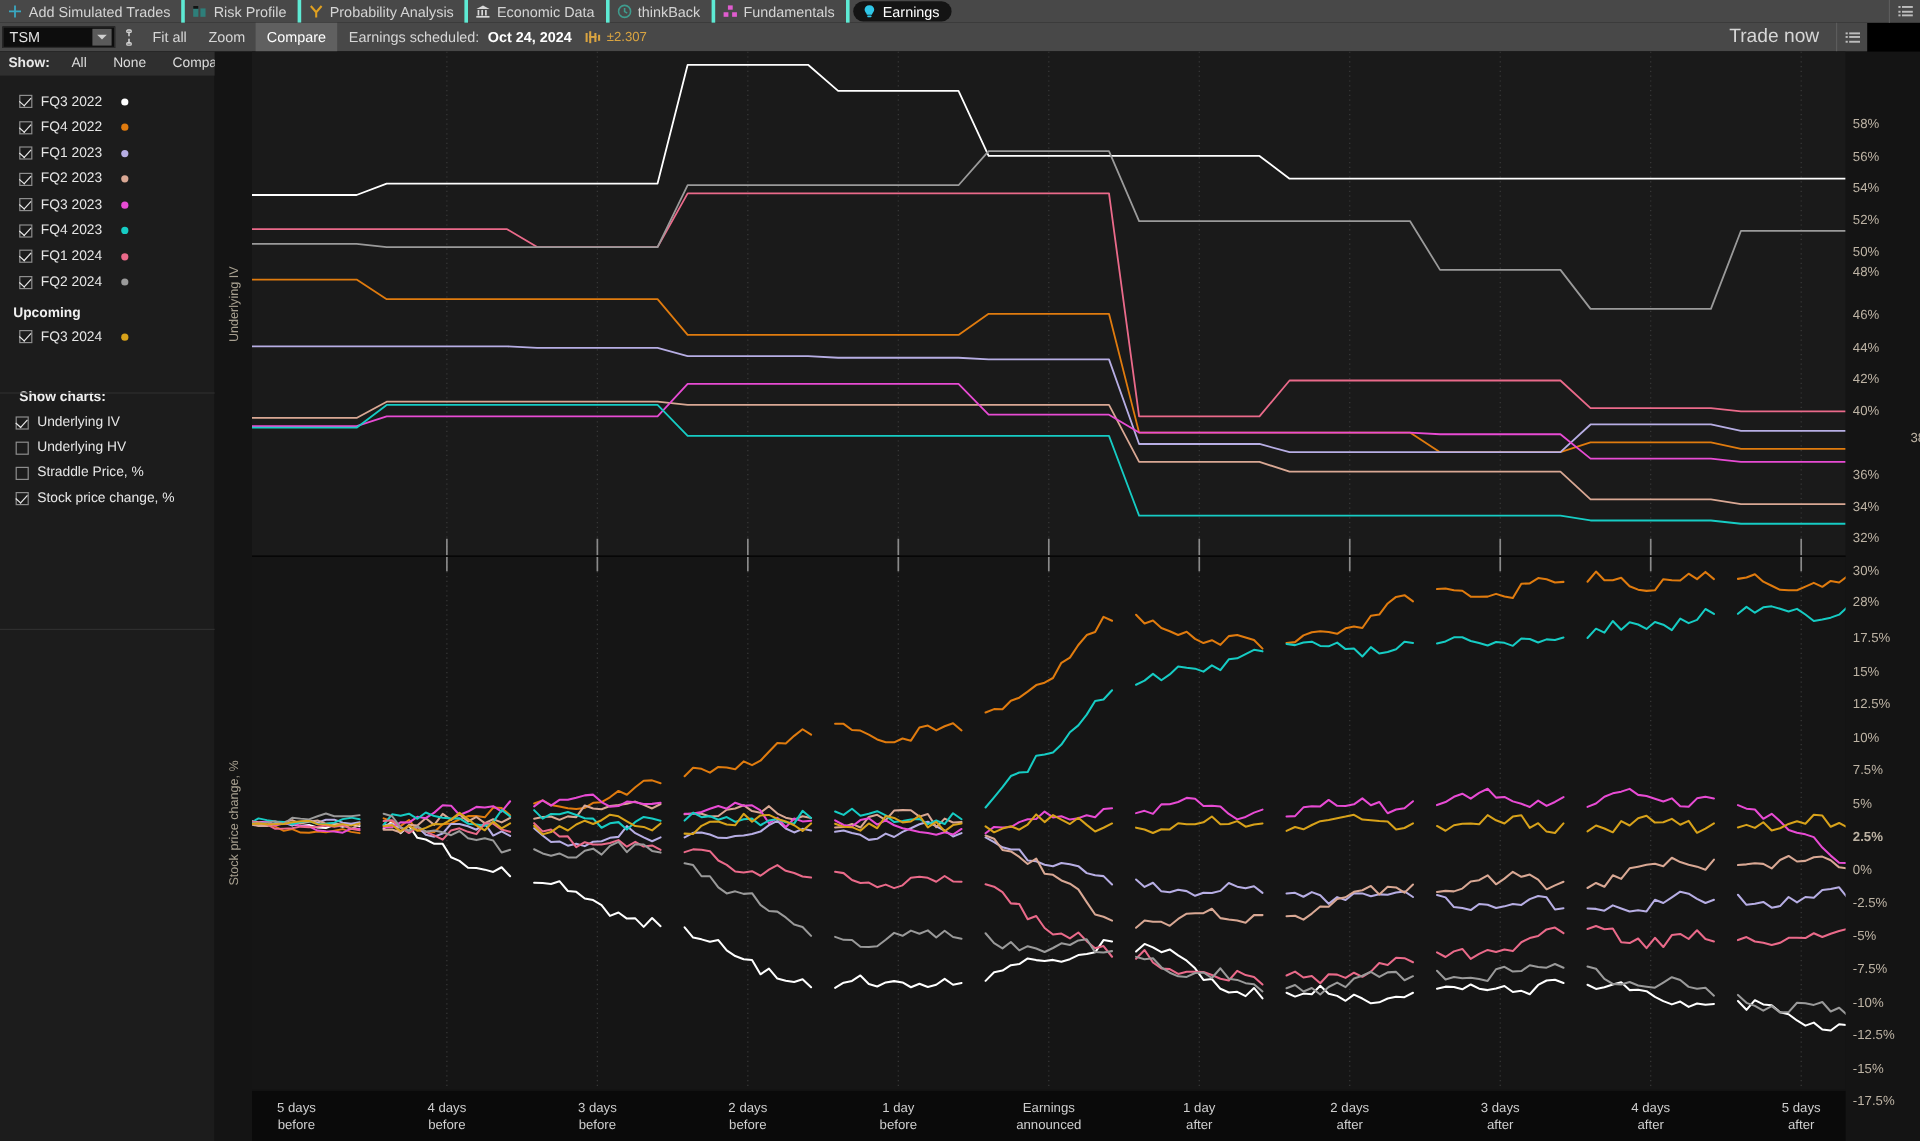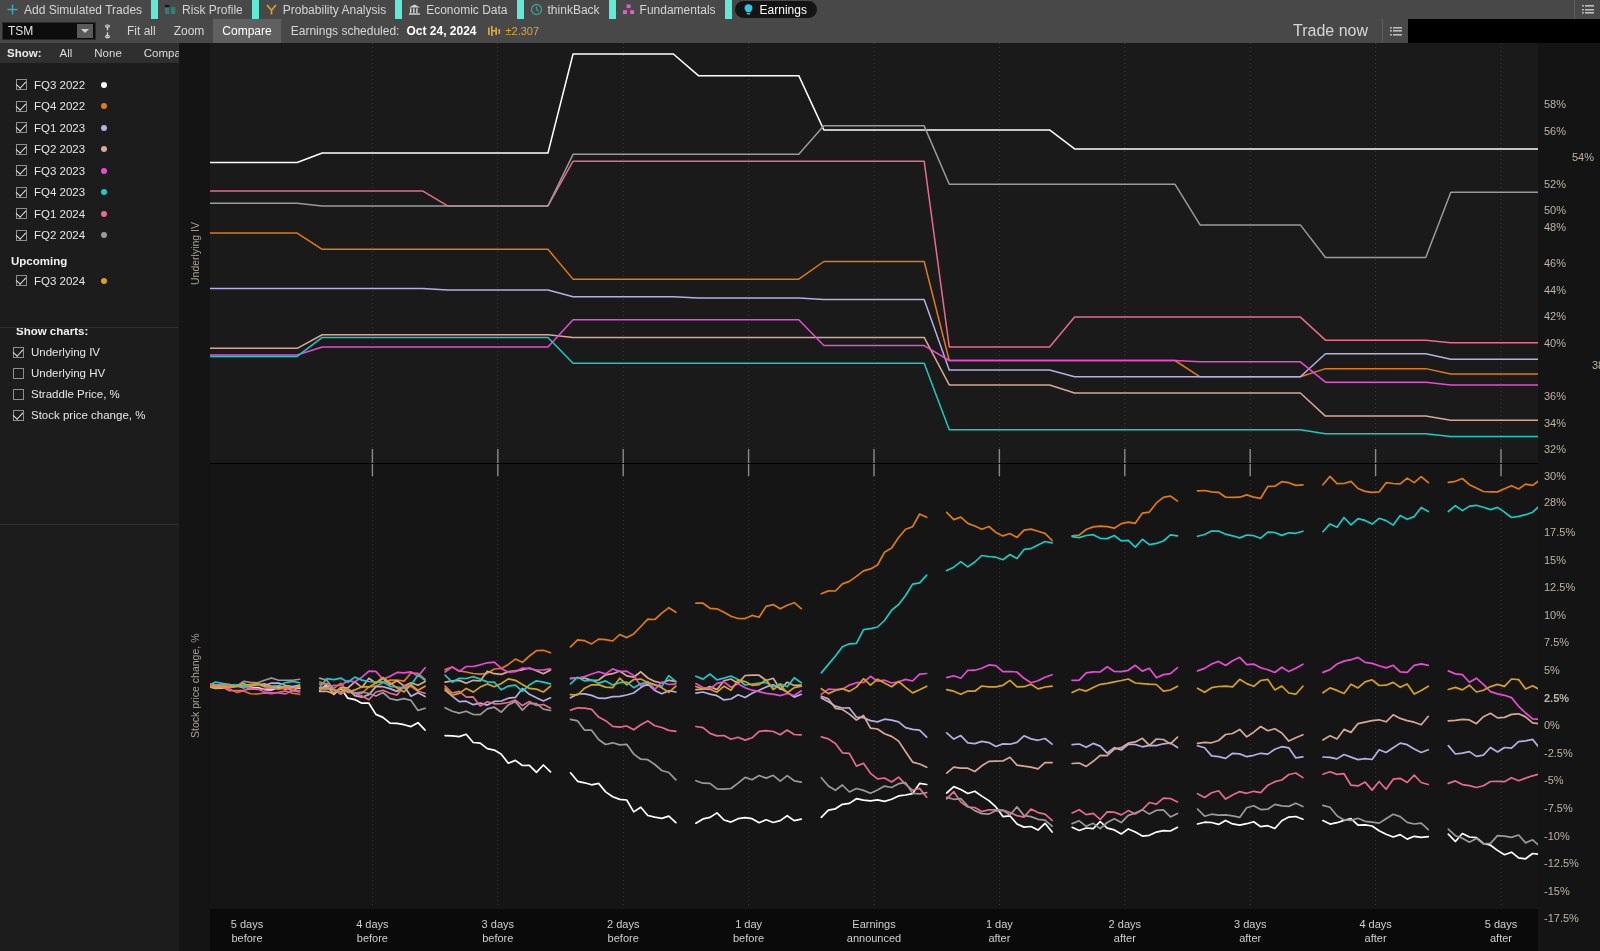--- a/index.html
+++ b/index.html
@@ -12,21 +12,21 @@
     position:relative;
   }
 
   
   #toolbar {
     position:absolute; top:0; left:0; width:1600px; height:19px;
     background:#484848; display:flex; align-items:center;
   }
   .tb-item {
     display:flex; align-items:center; height:19px; padding:0 9px 0 6px;
-    font-size:12px; color:#d4d4d4; border-right:7px solid #5eead4;
+    font-size:12px; color:#d4d4d4; border-right:3px solid #5eead4;
     white-space:nowrap; gap:5px;
   }
   .tb-item:first-child{ border-left:none; }
   .tb-item.active {
     background:#141414; border-radius:9px; border-right:none;
     margin:0 3px; padding:0 10px 0 7px; height:17px; color:#fff;
   }
   .ic { width:13px; height:13px; display:inline-block; position:relative; flex:0 0 auto; }
 
   #toolbar-right {
@@ -40,21 +40,21 @@
       linear-gradient(#bdbdbd,#bdbdbd) 3px 0/9px 1.6px no-repeat,
       linear-gradient(#bdbdbd,#bdbdbd) 3px 3.6px/9px 1.6px no-repeat,
       linear-gradient(#bdbdbd,#bdbdbd) 3px 7.2px/9px 1.6px no-repeat,
       linear-gradient(#bdbdbd,#bdbdbd) 0 0/1.8px 1.6px no-repeat,
       linear-gradient(#bdbdbd,#bdbdbd) 0 3.6px/1.8px 1.6px no-repeat,
       linear-gradient(#bdbdbd,#bdbdbd) 0 7.2px/1.8px 1.6px no-repeat;
   }
 
   
   #subbar {
-    position:absolute; top:19px; left:0; width:1408px; height:24px;
+    position:absolute; top:19px; left:0; width:1556px; height:24px;
     background:#484848; display:flex; align-items:center; font-size:12px;
   }
   #symbol-box {
     width:94px; height:18px; margin-left:2px; background:#0d0d0d;
     border:1px solid #2a2a2a; display:flex; align-items:center;
     padding-left:5px; color:#e2e2e2; font-size:12px; position:relative;
   }
   #symbol-box .caret {
     position:absolute; right:2px; top:1px; width:16px; height:14px; background:#5a5a5a;
     display:flex; align-items:center; justify-content:center;
@@ -488,21 +488,21 @@
         <path d="M862.1 228.4 L869.2 225.2 L876.2 227.1 L883.2 223.5 L890.2 220.3 L897.2 219.3 L904.3 217.8 L911.3 216.5 L918.3 215.0 L925.3 219.0 L932.4 219.6 L939.4 220.2 L946.4 220.5 L953.4 227.2 L960.4 226.0 L967.5 222.2 " fill="none" stroke="#d8a21a" stroke-width="1.7" stroke-linejoin="round" stroke-linecap="round"></path>
         <path d="M987.5 224.3 L994.6 228.3 L1001.6 223.7 L1008.6 222.5 L1015.6 222.2 L1022.6 222.9 L1029.7 215.3 L1036.7 219.6 L1043.7 222.3 L1050.7 216.5 L1057.8 215.4 L1064.8 225.9 L1071.8 222.0 L1078.8 229.0 L1085.8 230.2 L1092.9 222.2 " fill="none" stroke="#d8a21a" stroke-width="1.7" stroke-linejoin="round" stroke-linecap="round"></path>
         <path d="M1112.9 228.8 L1120.0 223.9 L1127.0 226.4 L1134.0 229.6 L1141.0 220.2 L1148.0 223.9 L1155.1 217.9 L1162.1 215.8 L1169.1 221.5 L1176.1 221.2 L1183.2 218.4 L1190.2 223.3 L1197.2 220.1 L1204.2 230.0 L1211.2 226.5 L1218.3 222.2 " fill="none" stroke="#d8a21a" stroke-width="1.7" stroke-linejoin="round" stroke-linecap="round"></path>
         <path d="M1238.3 225.5 L1245.4 223.4 L1252.4 225.9 L1259.4 221.2 L1266.4 228.0 L1273.4 226.2 L1280.5 222.6 L1287.5 220.4 L1294.5 222.4 L1301.5 215.0 L1308.6 215.6 L1315.6 225.0 L1322.6 221.8 L1329.6 225.6 L1336.6 222.4 L1343.7 222.2 " fill="none" stroke="#d8a21a" stroke-width="1.7" stroke-linejoin="round" stroke-linecap="round"></path>
       </svg>
   </div>
 
   <div class="rlabels" id="rl-top">
       <div class="rl" style="top: 55px;">58%</div>
       <div class="rl" style="top: 81.55px;">56%</div>
-      <div class="rl" style="top: 108.1px; margin-left: 28px;">54%</div>
+      <div class="rl" style="top: 108.1px;">54%</div>
       <div class="rl" style="top: 134.65px;">52%</div>
       <div class="rl" style="top: 161.2px;">50%</div>
       <div class="rl" style="top: 178px; text-align: center;">48%</div>
       <div class="rl" style="top: 214.3px;">46%</div>
       <div class="rl" style="top: 240.85px;">44%</div>
       <div class="rl" style="top: 267.4px;">42%</div>
       <div class="rl" style="top: 293.95px;">40%</div>
       <div class="rl" style="top: 316px; margin-left: 48px;">38%</div>
       <div class="rl" style="top: 347.05px;">36%</div>
       <div class="rl" style="top: 373.6px;">34%</div>

